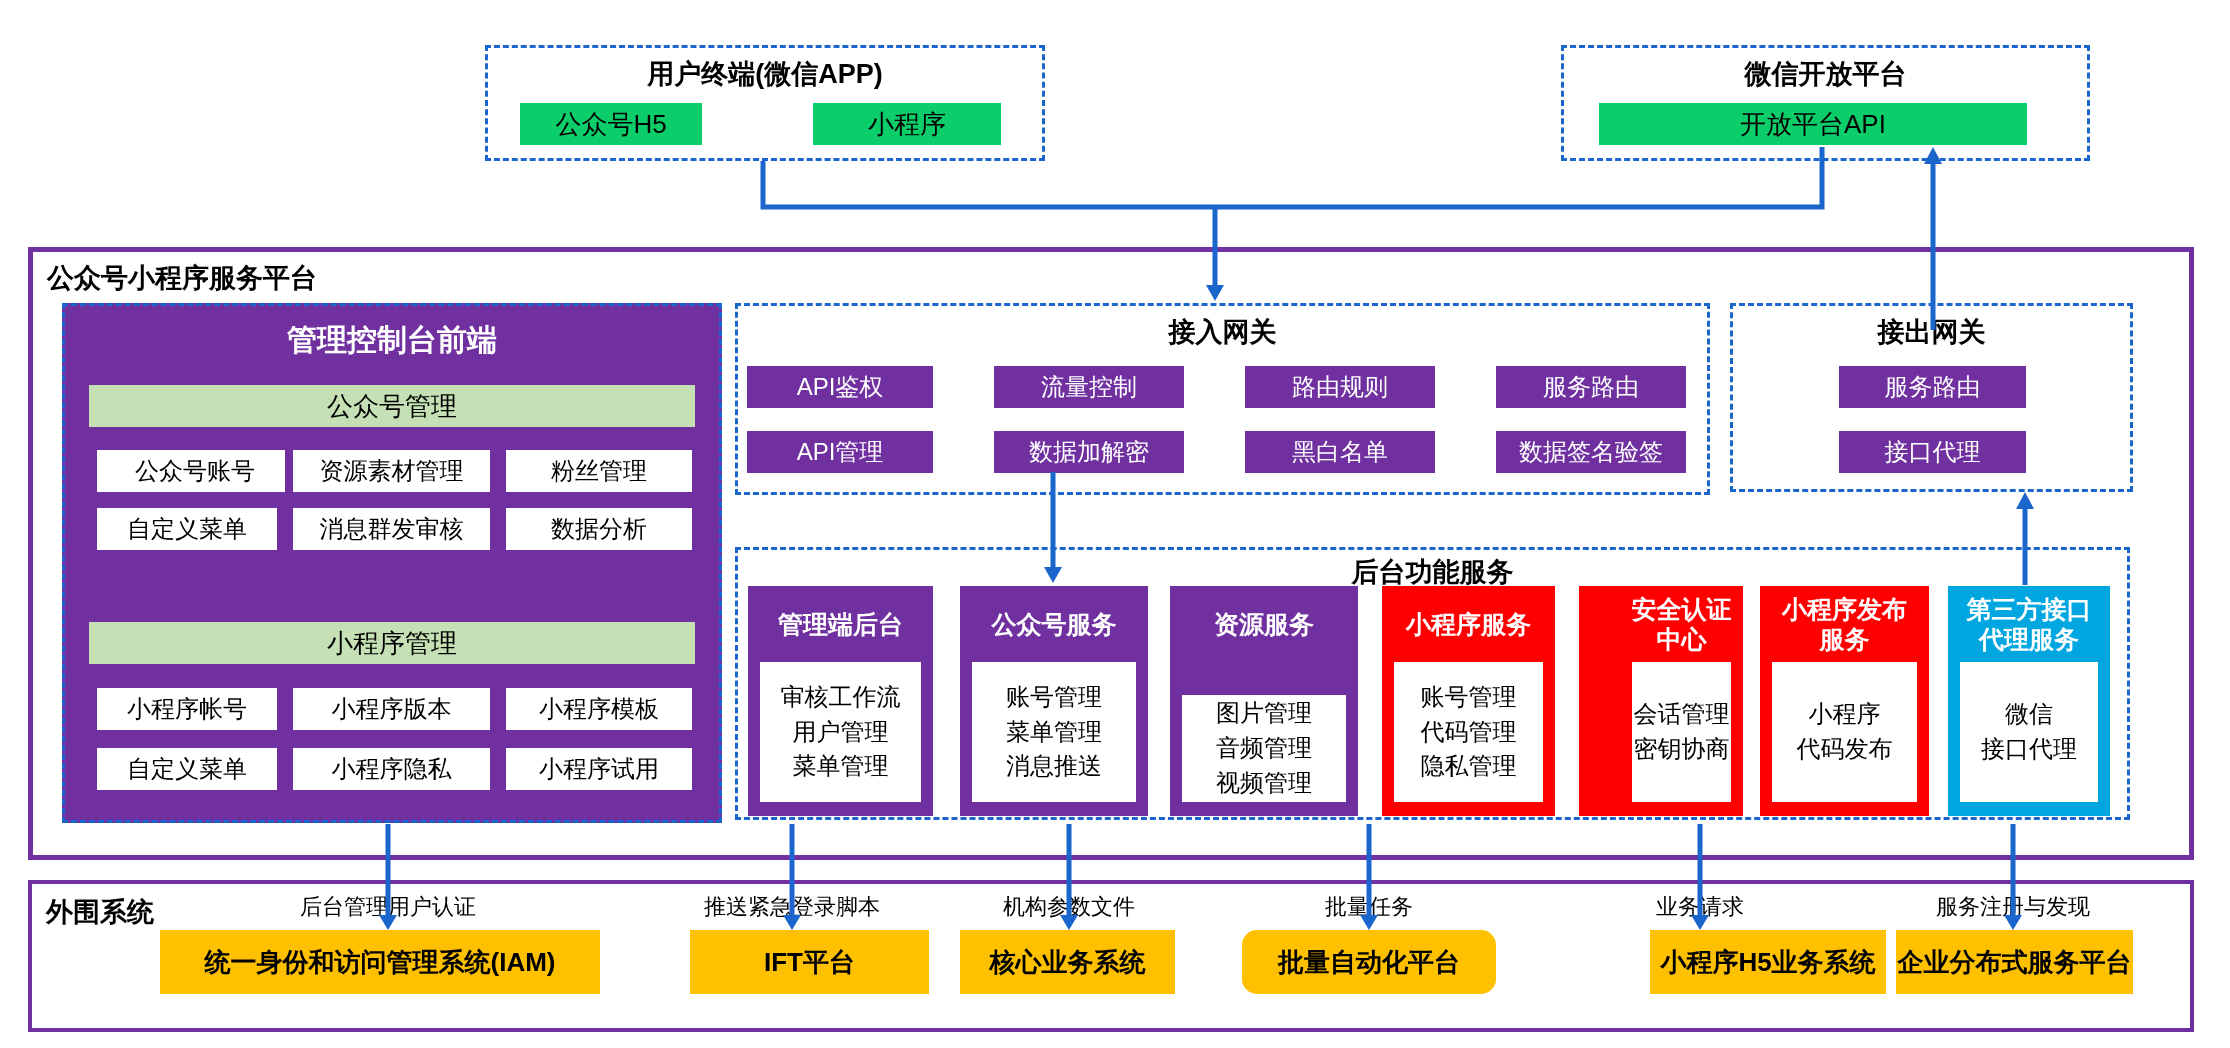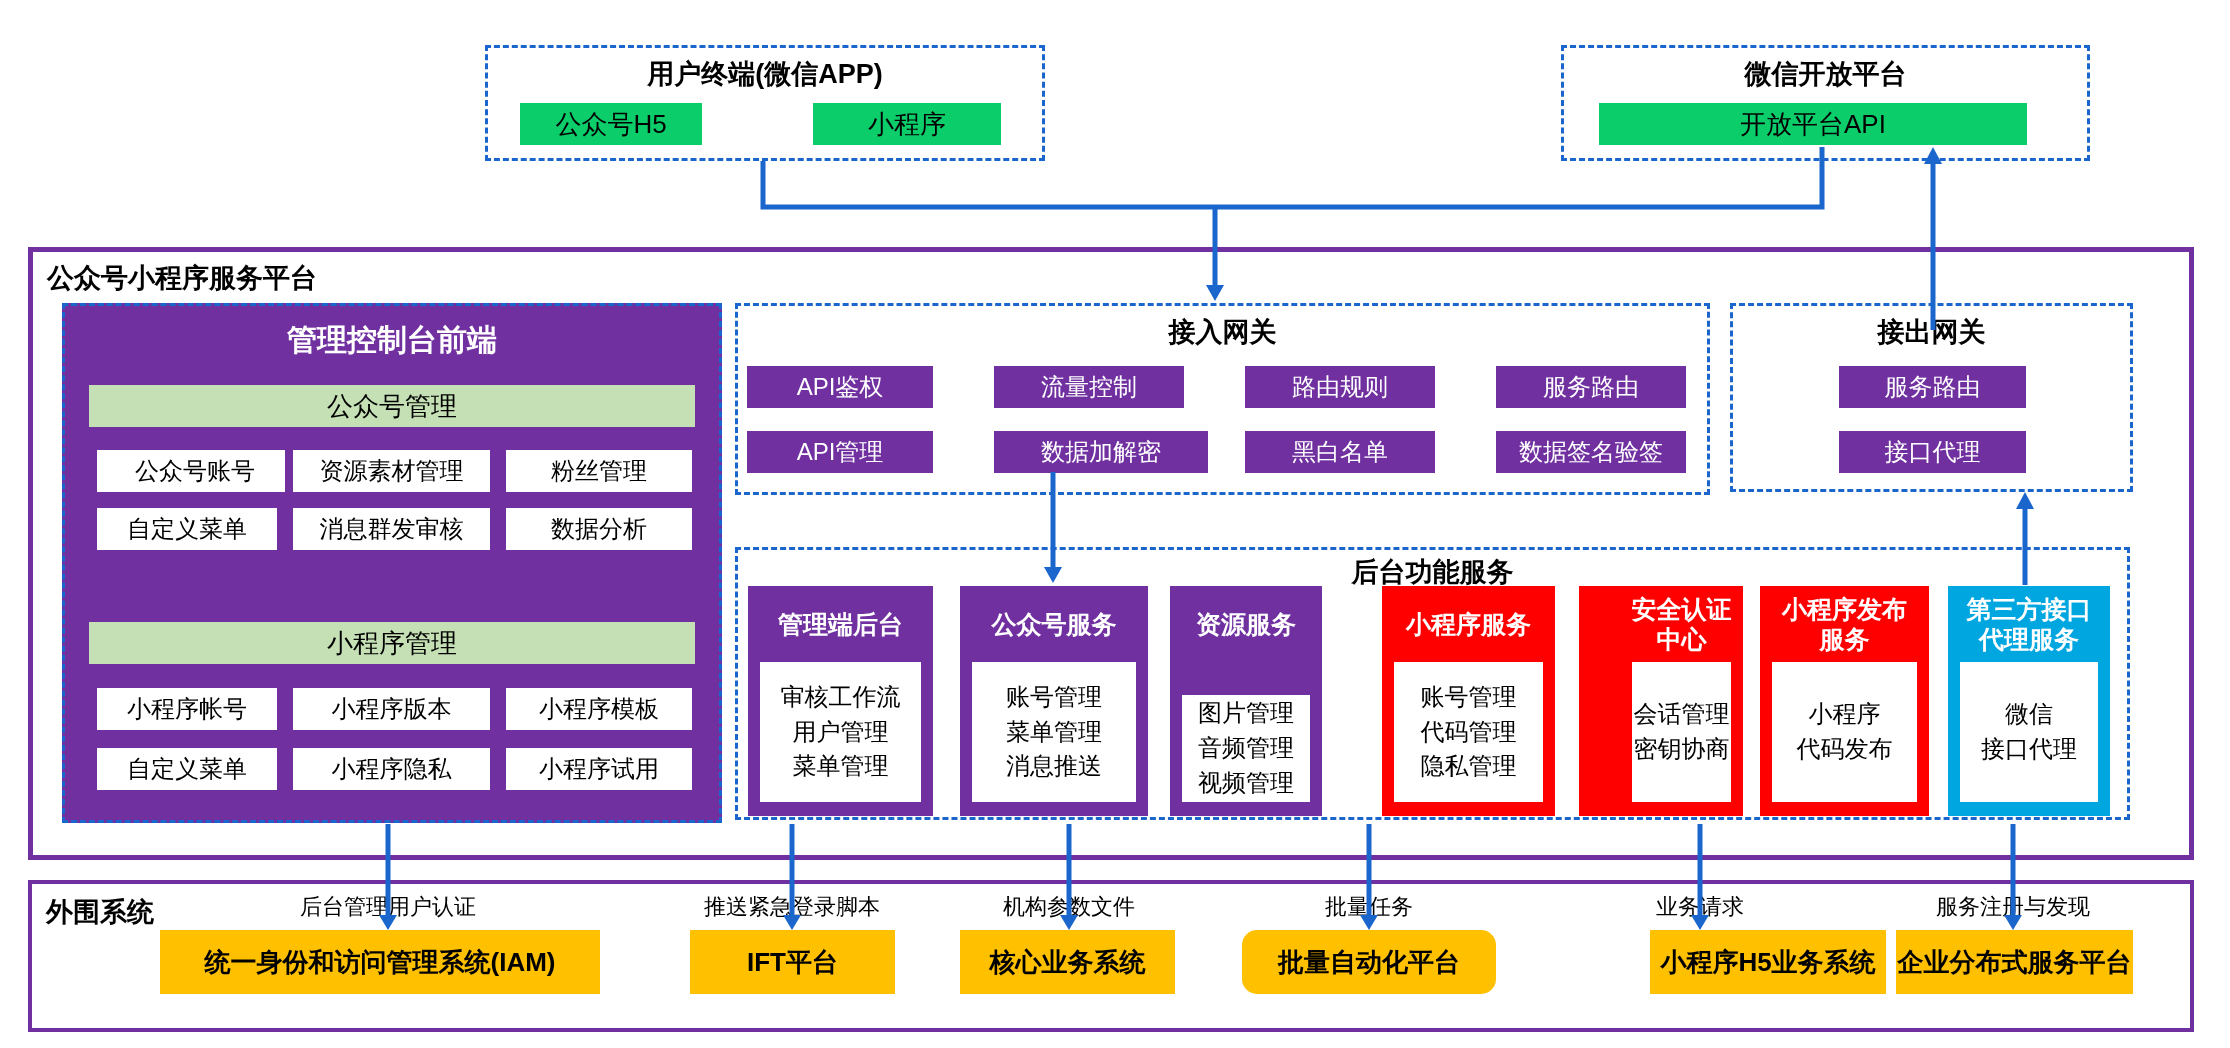--- a/index.html
+++ b/index.html
@@ -65,21 +65,21 @@
       <div class="white-cell" style="left:441px;top:442px;width:186px;height:42px;">小程序试用</div>
     </div>
 
     <div class="dashed-box" style="left:702px;top:51px;width:975px;height:192px;">
       <div class="box-title">接入网关</div>
       <div class="purple-chip" style="left:9px;top:60px;width:186px;height:42px;">API鉴权</div>
       <div class="purple-chip" style="left:256px;top:60px;width:190px;height:42px;">流量控制</div>
       <div class="purple-chip" style="left:507px;top:60px;width:190px;height:42px;">路由规则</div>
       <div class="purple-chip" style="left:758px;top:60px;width:190px;height:42px;">服务路由</div>
       <div class="purple-chip" style="left:9px;top:125px;width:186px;height:42px;">API管理</div>
-      <div class="purple-chip" style="left:256px;top:125px;width:214px;height:42px;">数据加解密</div>
+      <div class="purple-chip" style="left:256px;top:125px;width:190px;height:42px;">数据加解密</div>
       <div class="purple-chip" style="left:507px;top:125px;width:190px;height:42px;">黑白名单</div>
       <div class="purple-chip" style="left:758px;top:125px;width:190px;height:42px;">数据签名验签</div>
     </div>
 
     <div class="dashed-box" style="left:1697px;top:51px;width:403px;height:189px;">
       <div class="box-title">接出网关</div>
       <div class="purple-chip" style="left:106px;top:60px;width:187px;height:42px;">服务路由</div>
       <div class="purple-chip" style="left:106px;top:125px;width:187px;height:42px;">接口代理</div>
     </div>
 
@@ -103,21 +103,21 @@
           <span>公众号服务</span>
           <span></span>
         </div>
         <div class="col-body">
           <div>账号管理</div>
           <div>菜单管理</div>
           <div>消息推送</div>
         </div>
       </div>
 
-      <div class="svc-col col-purple" style="left:432px;top:36px;width:152px;height:230px;gap:33px;">
+      <div class="svc-col col-purple" style="left:432px;top:36px;width:188px;height:230px;gap:33px;">
         <div class="col-title">
           <span>资源服务</span>
           <span></span>
         </div>
         <div class="col-body">
           <div>图片管理</div>
           <div>音频管理</div>
           <div>视频管理</div>
         </div>
       </div>
@@ -176,21 +176,21 @@
     <div class="frame-label" style="left:14px;top:10px;">外围系统</div>
 
     <div class="sys-label" style="left:196px;">后台管理用户认证</div>
     <div class="sys-label" style="left:600px;">推送紧急登录脚本</div>
     <div class="sys-label" style="left:877px;">机构参数文件</div>
     <div class="sys-label" style="left:1177px;">批量任务</div>
     <div class="sys-label" style="left:1508px;">业务请求</div>
     <div class="sys-label" style="left:1821px;">服务注册与发现</div>
 
     <div class="orange-box" style="left:128px;width:440px;">统一身份和访问管理系统(IAM)</div>
-    <div class="orange-box" style="left:658px;width:205px;">IFT平台</div>
+    <div class="orange-box" style="left:658px;width:239px;">IFT平台</div>
     <div class="orange-box" style="left:928px;width:215px;">核心业务系统</div>
     <div class="orange-box" style="left:1210px;width:254px;border-radius:15px;">批量自动化平台</div>
     <div class="orange-box" style="left:1618px;width:236px;">小程序H5业务系统</div>
     <div class="orange-box" style="left:1864px;width:237px;">企业分布式服务平台</div>
   </div>
 
   <svg class="connectors" width="2230" height="1048" viewBox="0 0 2230 1048">
     <g stroke="#1B66CC" stroke-width="5" fill="none">
       <path d="M763 161 L763 207 L1822 207 L1822 147"></path>
       <line x1="1215" y1="207" x2="1215" y2="287"></line>

